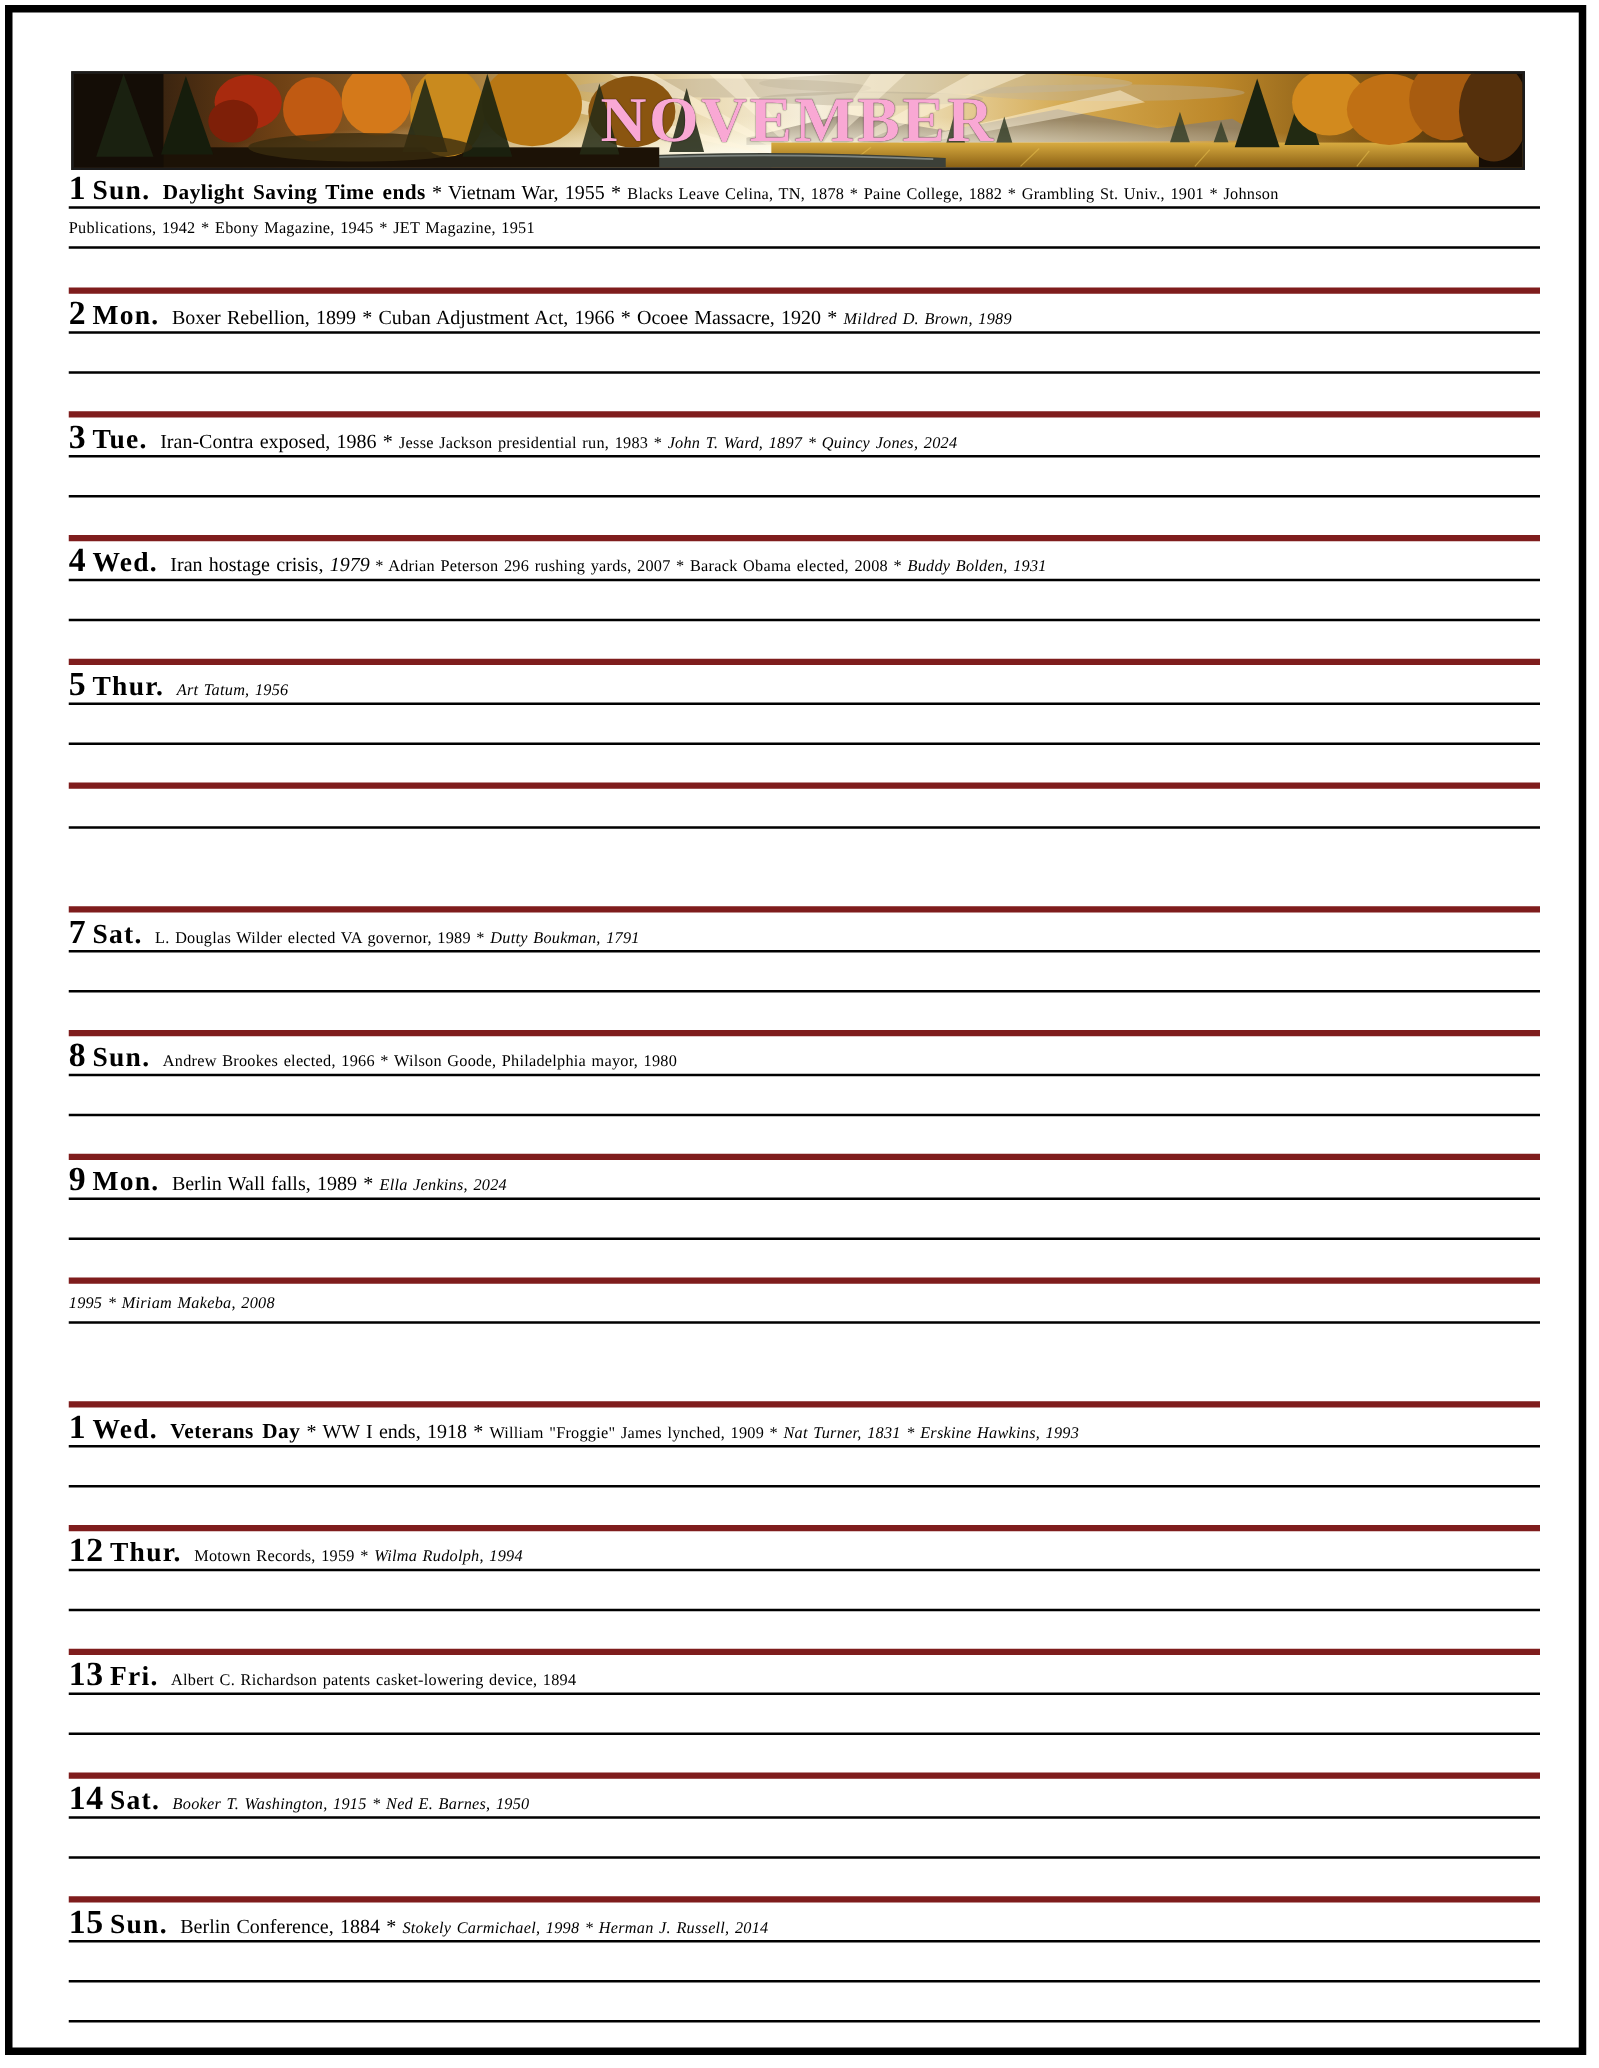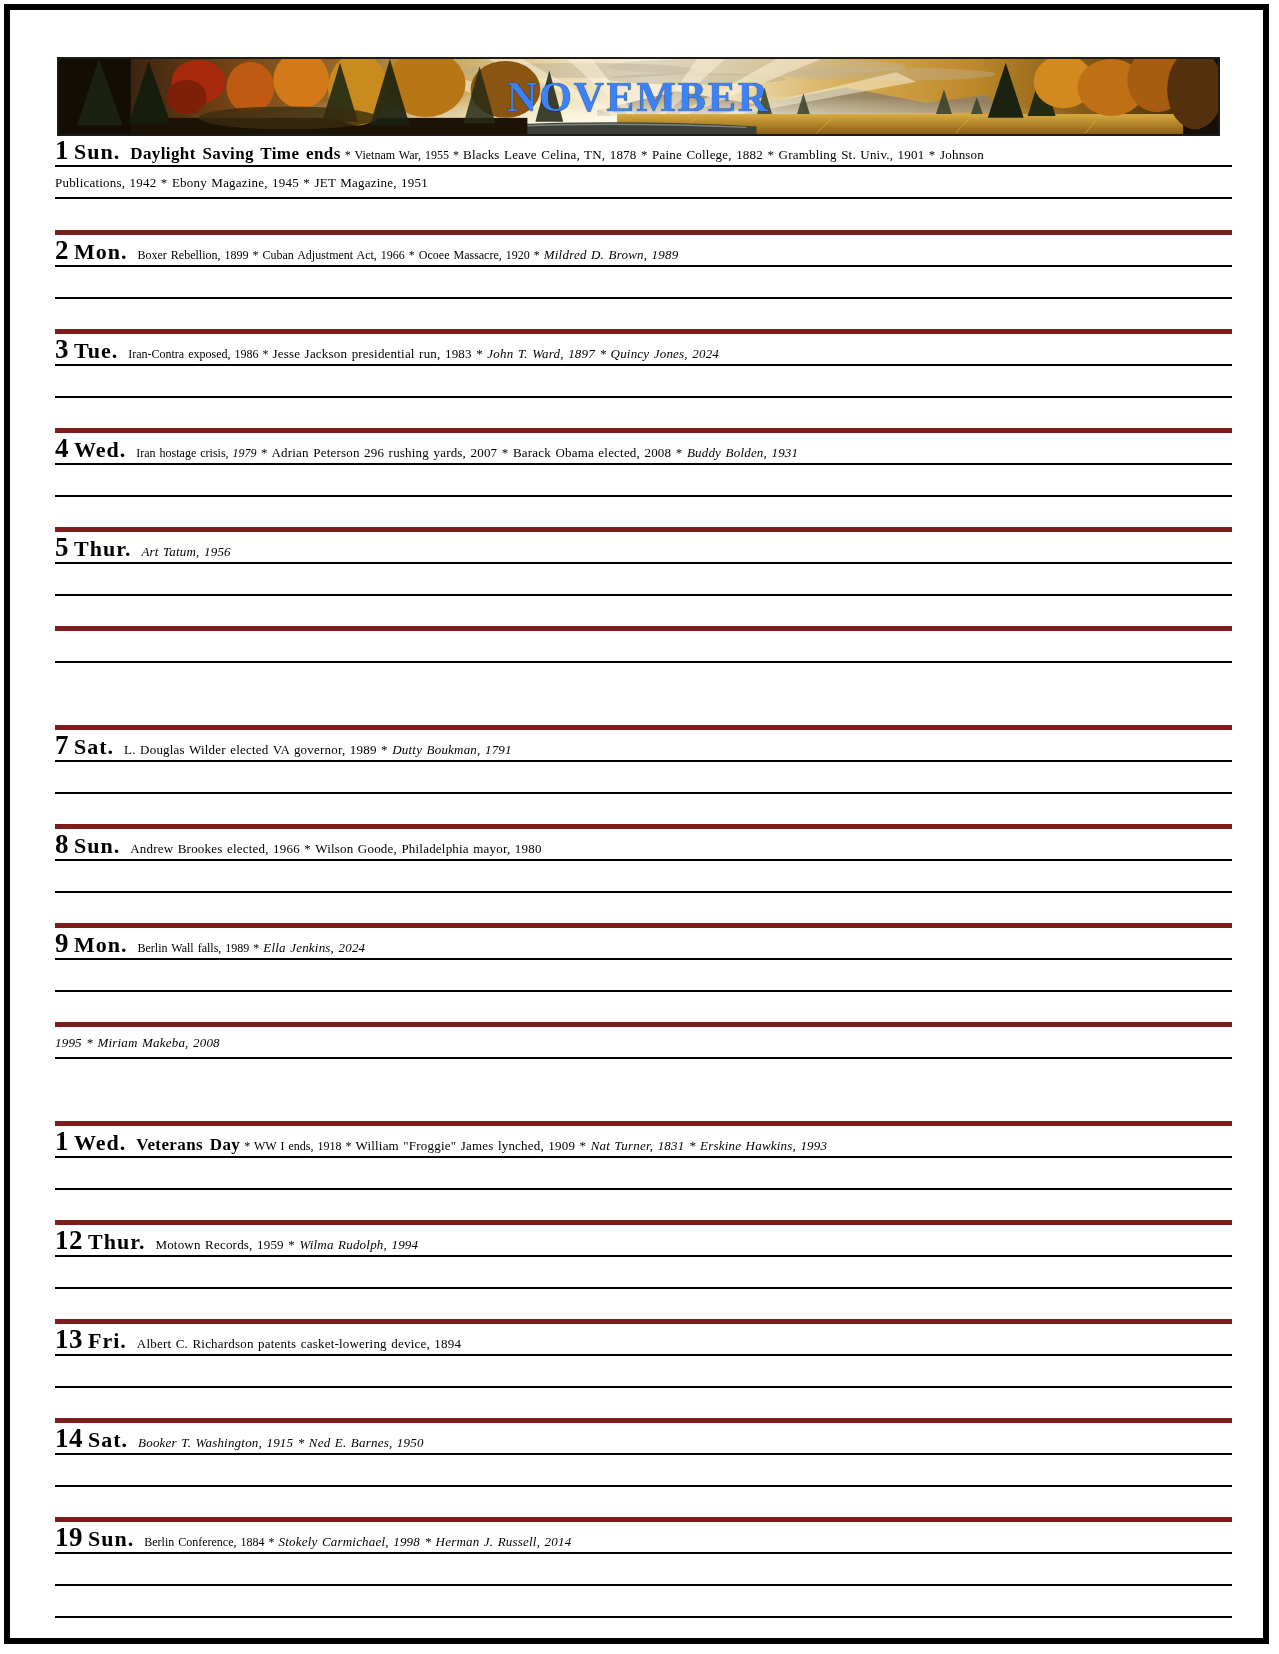--- a/index.html
+++ b/index.html
@@ -13,40 +13,40 @@
     border:6px solid #000;box-sizing:border-box;
   }
   .banner{
     position:absolute;left:57px;top:57px;width:1163px;height:79px;
     border:2px solid #1c1c1c;box-sizing:border-box;overflow:hidden;background:#2a1c0e;
   }
   .banner svg{position:absolute;left:0;top:0;width:100%;height:100%;display:block;}
   .month-title{
     position:absolute;left:0;top:0;right:0;bottom:0;
     display:flex;align-items:center;justify-content:center;
-    font-family:"Liberation Serif",serif;font-weight:bold;font-size:42px;
-    letter-spacing:2px;color:#3b82f6;text-shadow:0 0 1px #000;
+    font-family:"Liberation Serif",serif;font-weight:bold;font-size:51px;
+    letter-spacing:2px;color:#f9a8d4;text-shadow:0 0 1px #000;
   }
   .entries{position:absolute;left:55px;top:135px;width:1177px;}
   .entry{height:99px;box-sizing:border-box;border-top:5px solid #7f1d1d;}
   .entry.no-top{border-top:none;height:95px;}
   .text-row{
     height:32px;box-sizing:border-box;border-bottom:2px solid #000;
     line-height:30px;white-space:nowrap;overflow:visible;
   }
   .blank-row{height:32px;box-sizing:border-box;border-bottom:2px solid #000;}
   .day-number{
     font-family:"Liberation Serif",serif;font-weight:bold;font-size:27px;
     letter-spacing:.5px;
   }
   .day-name{
     font-family:"Liberation Serif",serif;font-weight:bold;font-size:22px;
     letter-spacing:1px;margin-left:5px;margin-right:10px;
   }
-  .sg-serif{font-family:"Liberation Serif",serif;font-size:12px;word-spacing:1px;}
+  .sg-serif{font-family:"Liberation Serif",serif;font-size:16px;word-spacing:1px;}
   .sg-sans{font-family:Liberation Serif, serif;font-size:13px;letter-spacing:.2px;word-spacing:1px;}
   .sg-i{font-style:italic;}
   .sg-b{font-weight:bold;font-size:17px;letter-spacing:.4px;word-spacing:2px;text-align:right;}
 </style>
 </head>
 <body>
 
 <div class="page">
   <div class="frame"></div>
 
@@ -197,18 +197,18 @@
       </div>
       <div class="entry">
     <div class="text-row"><span class="day-number">13</span><span class="day-name">Fri.</span><span class="events"><span class="sg-sans">Albert C. Richardson patents casket-lowering device, 1894</span></span></div>
   <div class="blank-row"></div>
       </div>
       <div class="entry">
     <div class="text-row"><span class="day-number">14</span><span class="day-name">Sat.</span><span class="events"><span class="sg-sans sg-i">Booker T. Washington, 1915 * Ned E. Barnes, 1950</span></span></div>
   <div class="blank-row"></div>
       </div>
       <div class="entry">
-    <div class="text-row"><span class="day-number">19</span><span class="day-name">Sun.</span><span class="events"><span class="sg-serif">Berlin Conference, 1884 * </span><span class="sg-sans sg-i">Stokely Carmichael, 1998 * Herman J. Russell, 2014</span></span></div>
+    <div class="text-row"><span class="day-number">15</span><span class="day-name">Sun.</span><span class="events"><span class="sg-serif">Berlin Conference, 1884 * </span><span class="sg-sans sg-i">Stokely Carmichael, 1998 * Herman J. Russell, 2014</span></span></div>
   <div class="blank-row"></div>
         <div class="blank-row"></div>
       </div>
     </div>
 </div>
 
 </body></html>

